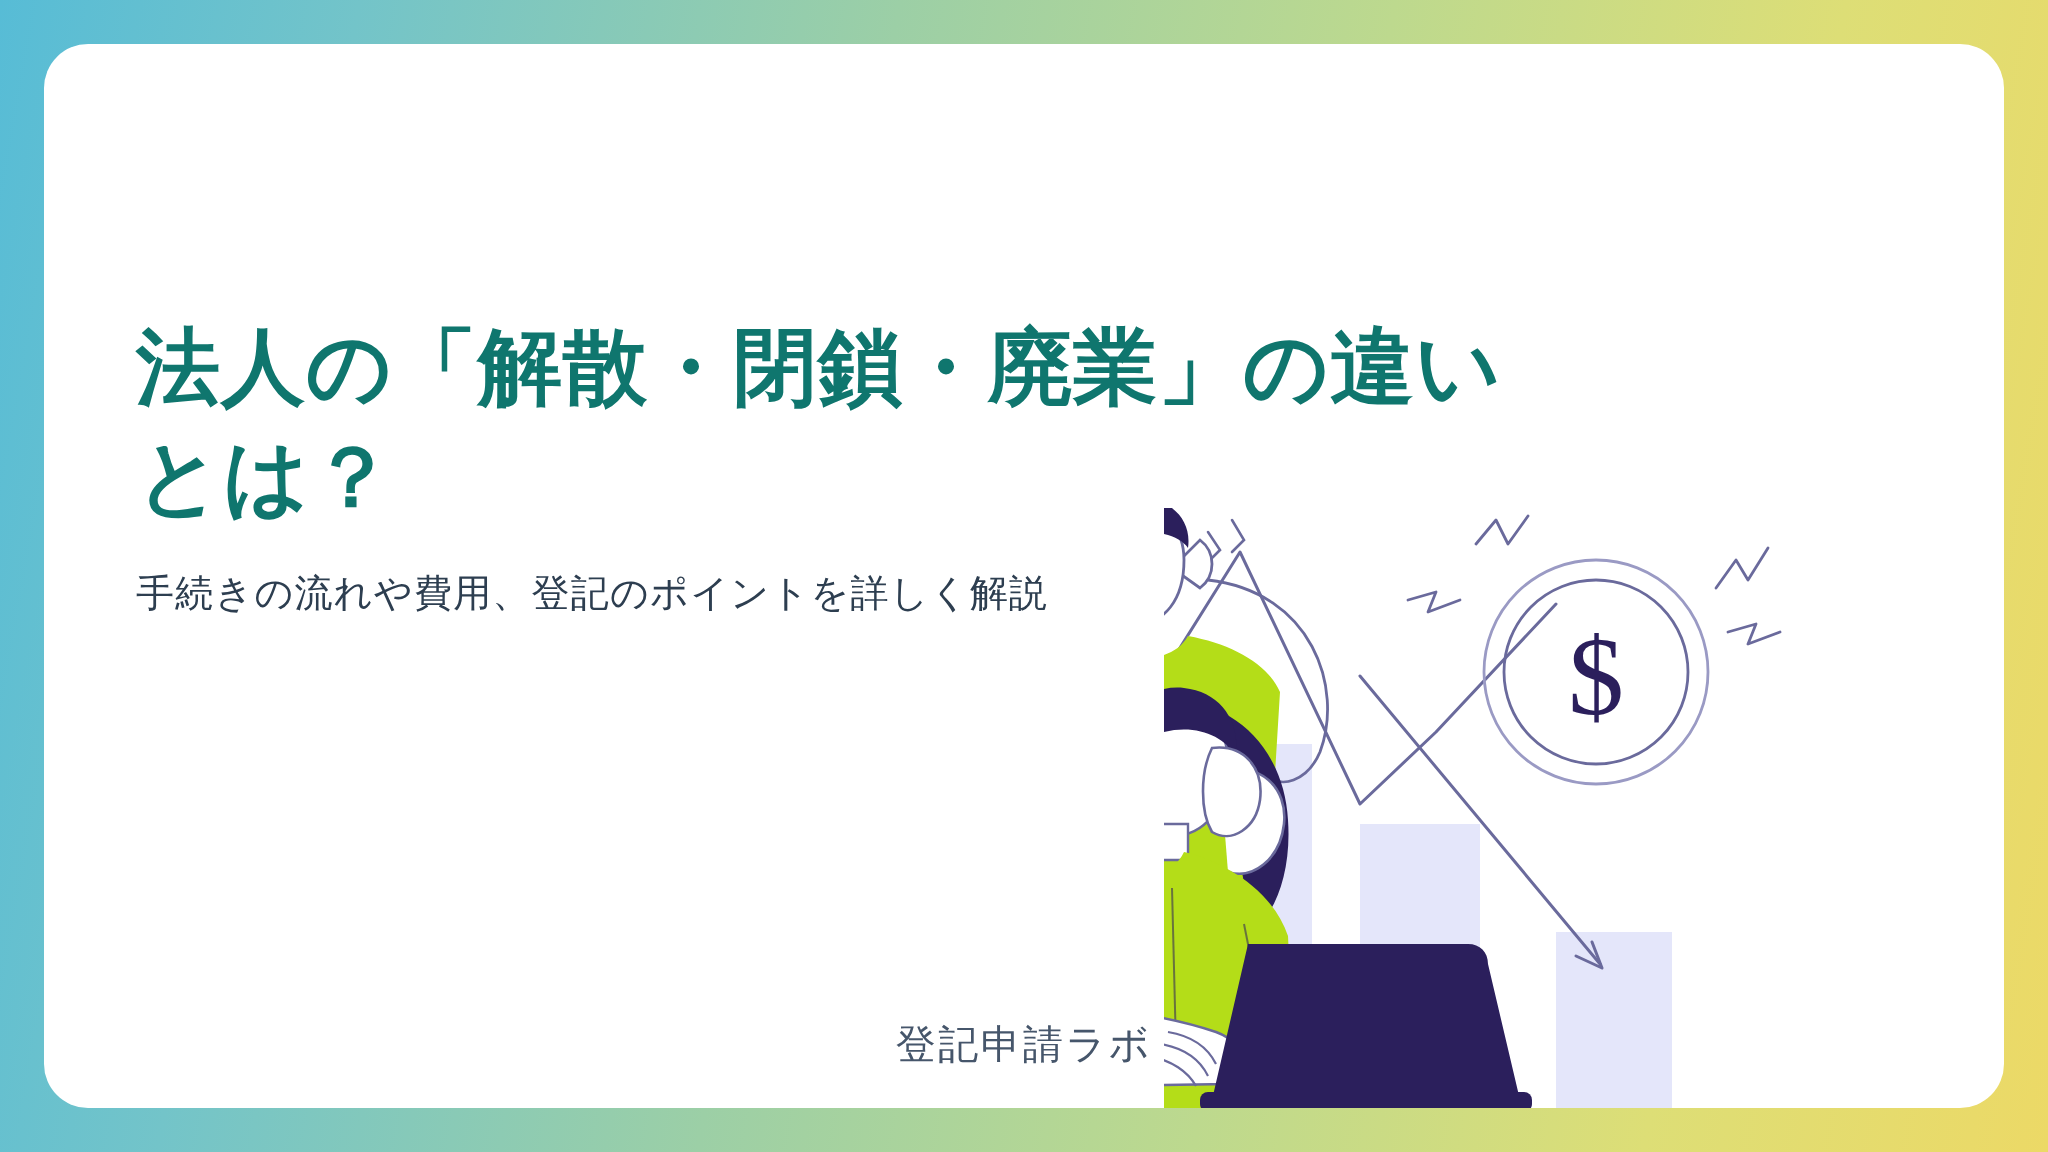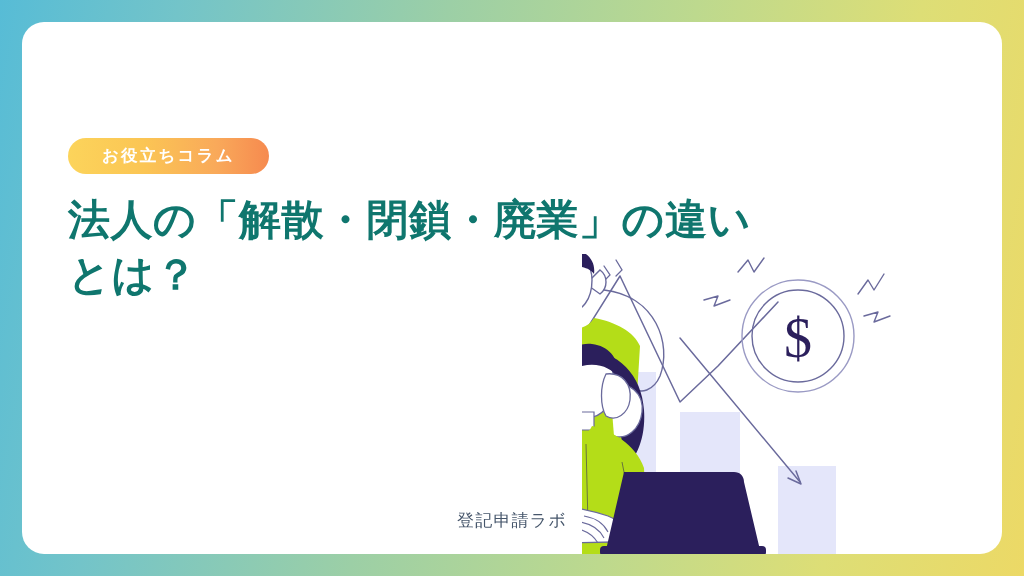--- a/index.html
+++ b/index.html
@@ -57,21 +57,21 @@
     font-weight:normal;
     letter-spacing:0.6px;
     line-height:1.4;
   }
   #brand {
     position:absolute;
     left:0; top:0;
     width:980px;
     text-align:center;
     color:#46566b;
-    font-size:17px;
+    font-size:20px;
     letter-spacing:1.2px;
     transform:translateY(487px);
     z-index:6;
   }
 
   
   #illus {
     position:absolute;
     right:0; bottom:0;
     width:420px; height:300px;
@@ -183,22 +183,22 @@
         <g>
           <path d="M42,218 L152,218 C158,218 162,222 162,228 L178,296 L24,296 Z" fill="#2b1f5c"></path>
           <rect x="18" y="292" width="166" height="10" rx="4" fill="#2b1f5c"></rect>
         </g>
 
       </svg>
     </div>
 
     <div id="text-col">
 
-      <div id="badge">お役立ちコラム</div>
 
       <h1 id="title">法人の「解散・閉鎖・廃業」の違いとは？</h1>
 
+      <p id="subtitle">手続きの流れや費用、登記のポイントを詳しく解説</p>
     </div>
 
     <div id="brand">登記申請ラボ</div>
 
   </div>
 </div>
 
 </body></html>

